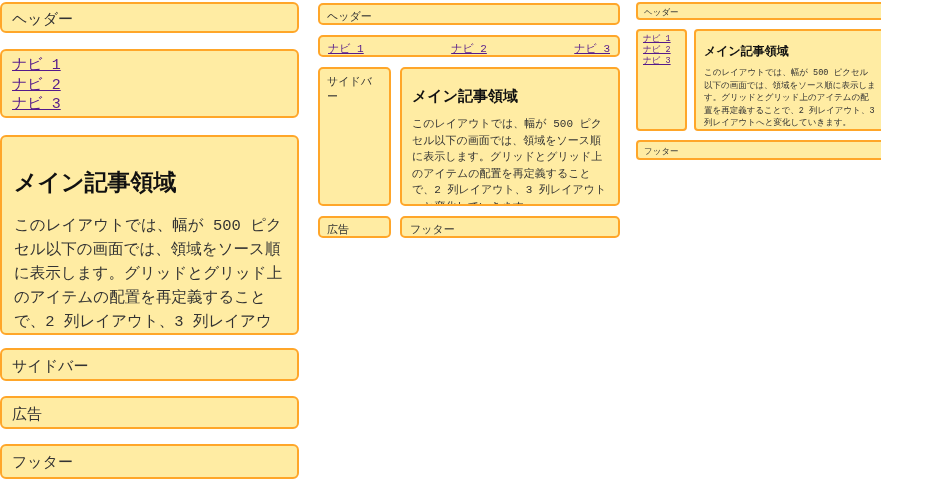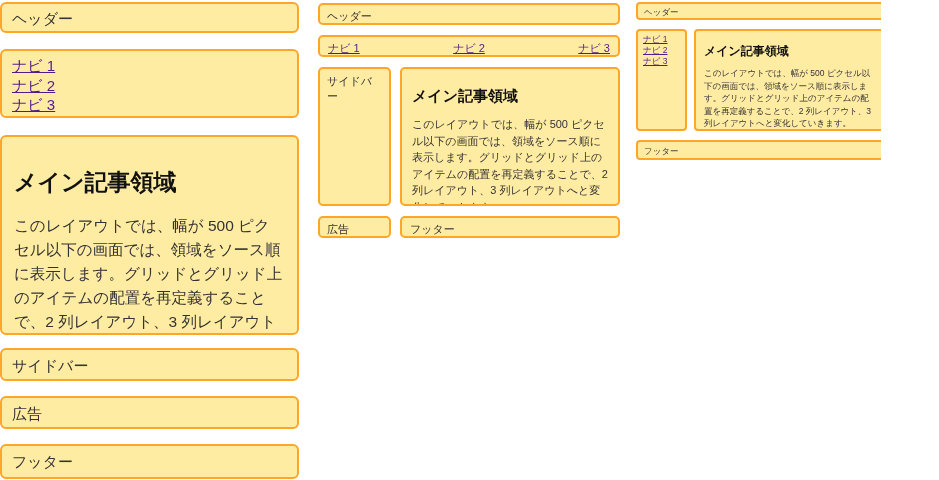--- a/index.html
+++ b/index.html
@@ -1,19 +1,19 @@
 <!DOCTYPE html>
 <html lang="ja"><head>
 <meta charset="utf-8">
 <style>
   html,body{margin:0;padding:0;}
   .screen{
     position:relative; width:881px; height:480px; background:#ffffff;
     overflow:hidden;
-    font-family:Liberation Sans, sans-serif;
+    font-family:Liberation Mono, monospace;
     color:#333333;
   }
   .box{
     box-sizing:border-box;
     background:#ffeca3;
     border:2px solid #ffa629;
     overflow:hidden;
   }
   a{color:#551a8b;text-decoration:underline;}
 

